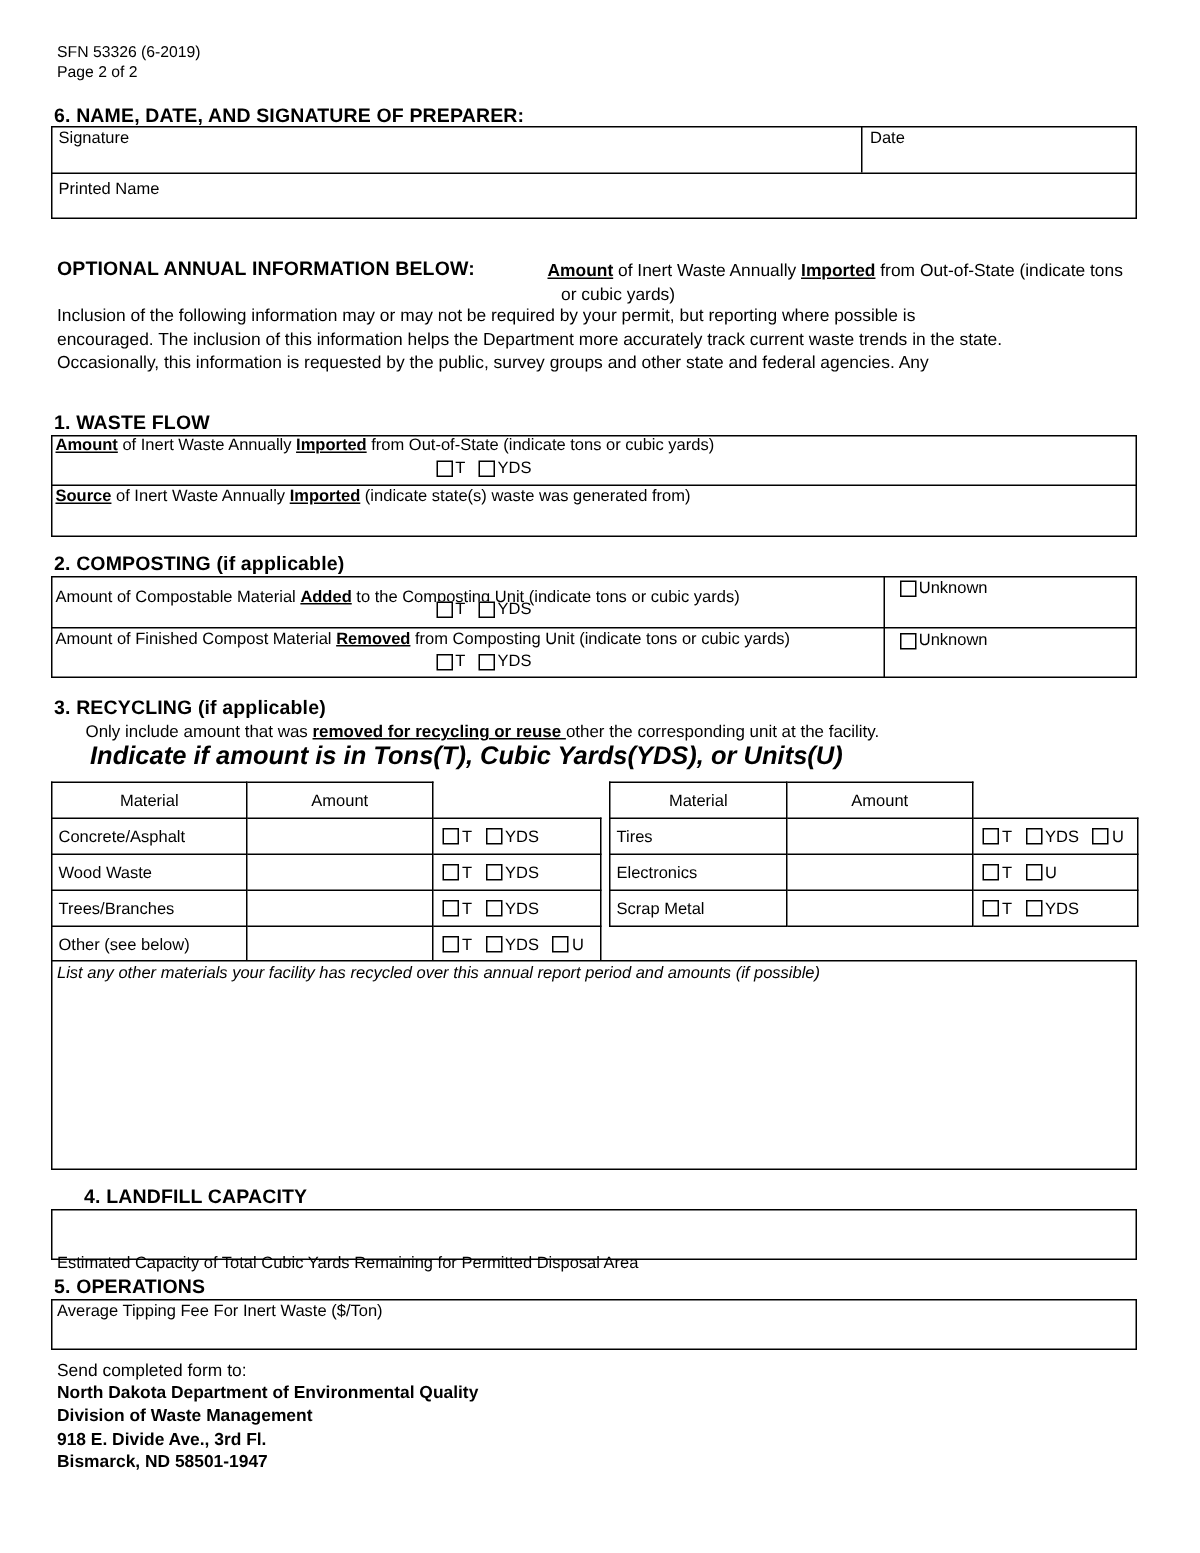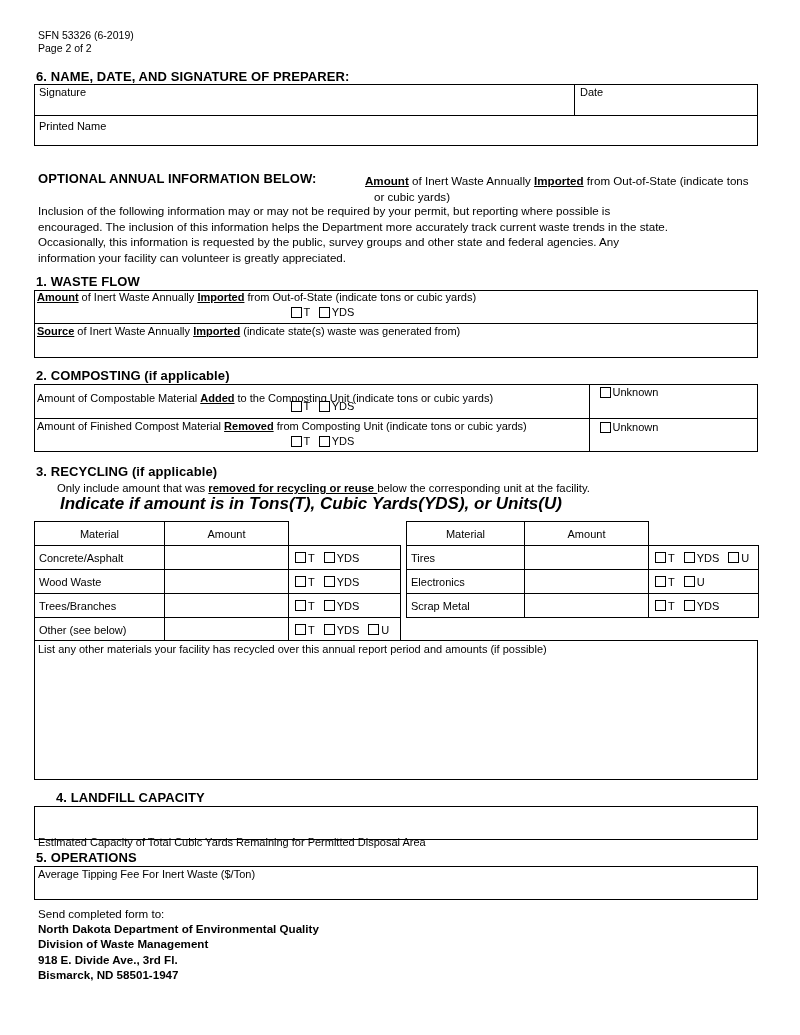--- a/index.html
+++ b/index.html
@@ -151,21 +151,20 @@
 
   <div class="para" style="left:365px; top:173px; width:400px;">
     <span class="bu">Amount</span><span> of Inert Waste Annually </span><span class="bu">Imported</span><span> from Out-of-State (indicate tons</span>
     <div style="margin-left:9px;">or cubic yards)</div>
   </div>
 
   <div class="para" style="left:38px; top:203px; width:730px;">
     <div>Inclusion of the following information may or may not be required by your permit, but reporting where possible is</div>
     <div>encouraged.  The inclusion of this information helps the Department more accurately track current waste trends in the state.</div>
     <div>Occasionally, this information is requested by the public, survey groups and other state and federal agencies.  Any</div>
-    <div>information your facility can volunteer is greatly appreciated.</div>
   </div>
 
   <div class="sec-title" style="left:36px; top:274px;">1.  WASTE FLOW</div>
 
   <div class="box" style="left:34px; top:290px; width:724px; height:68px;"></div>
   <div class="hline" style="left:34px; top:323px; width:724px;"></div>
 
   <div class="cell-lbl" style="left:37px; top:291px;">
     <span class="bu">Amount</span><span> of Inert Waste Annually </span><span class="bu">Imported</span><span> from Out-of-State (indicate tons or cubic yards)</span>
   </div>
@@ -218,21 +217,21 @@
   </div>
   <div style="position:absolute; left:36px; top:433px; width:250px; height:17px;"></div>
   <div class="cbwrap" style="left:600px; top:421px;">
     <span class="cb"></span>
       <span>Unknown</span>
   </div>
 
   <div class="sec-title" style="left:36px; top:464px;">3.  RECYCLING (if applicable)</div>
 
   <div class="para" style="left:57px; top:481px; font-size:11.3px; line-height:14.5px;">
-    <span>Only include amount that was </span><span class="bu">removed for recycling or reuse </span><span>below the corresponding unit at the facility.</span>
+    <span>Only include amount that was </span><span class="bu">removed for recycling or reuse </span><span>other the corresponding unit at the facility.</span>
   </div>
   <div class="para i b" style="left:60px; top:496px; font-size:17px;">Indicate if amount is in Tons(T), Cubic Yards(YDS), or Units(U)</div>
 
   <table class="rtbl" style="left:34px; top:521px;">
     <tbody>
         <tr>
       <td class="hd" style="width:130px;">Material</td>
       <td class="hd" style="width:124px;">Amount</td>
       <td class="nb" style="width:112px;"></td>
     </tr>
@@ -340,21 +339,21 @@
               <span class="sp"></span>
               <span class="cb"></span>
               <span>YDS</span>
         </span>
       </td>
     </tr>
   </tbody>
     </table>
 
   <div class="box" style="left:34px; top:640px; width:724px; height:140px;"></div>
-  <div class="cell-lbl" style="left:38px; top:643px;">List any other materials your facility has recycled over this annual report period and amounts (if possible)</div>
+  <div class="cell-lbl" style="left:38px; top:643px;font-style:italic;">List any other materials your facility has recycled over this annual report period and amounts (if possible)</div>
   <div style="position:absolute; left:36px; top:658px; width:720px; height:120px;"></div>
 
   <div class="sec-title" style="left:36px; top:790px;margin-left:20px;">4.  LANDFILL CAPACITY</div>
   <div class="box" style="left:34px; top:806px; width:724px; height:34px;"></div>
   <div class="cell-lbl" style="left:38px; top:808px;margin-top:28px;">Estimated Capacity of Total Cubic Yards Remaining for Permitted Disposal Area</div>
   <div style="position:absolute; left:36px; top:822px; width:720px; height:16px;"></div>
 
   <div class="sec-title" style="left:36px; top:850px;">5.  OPERATIONS</div>
   <div class="box" style="left:34px; top:866px; width:724px; height:34px;"></div>
   <div class="cell-lbl" style="left:38px; top:868px;">Average Tipping Fee For Inert Waste ($/Ton)</div>

